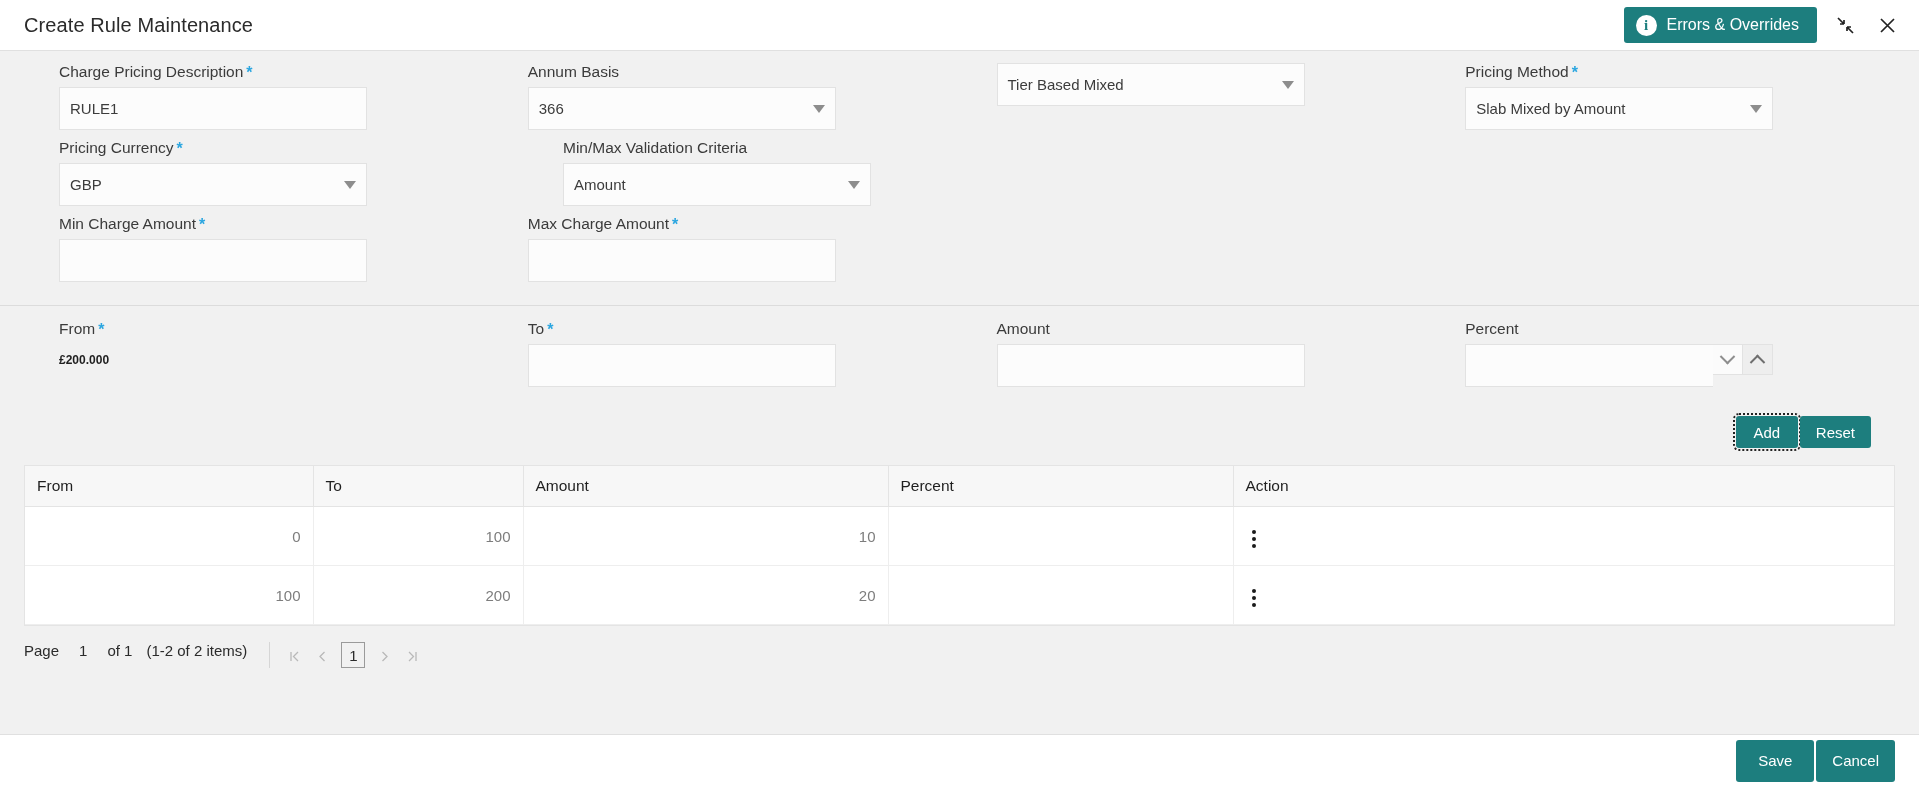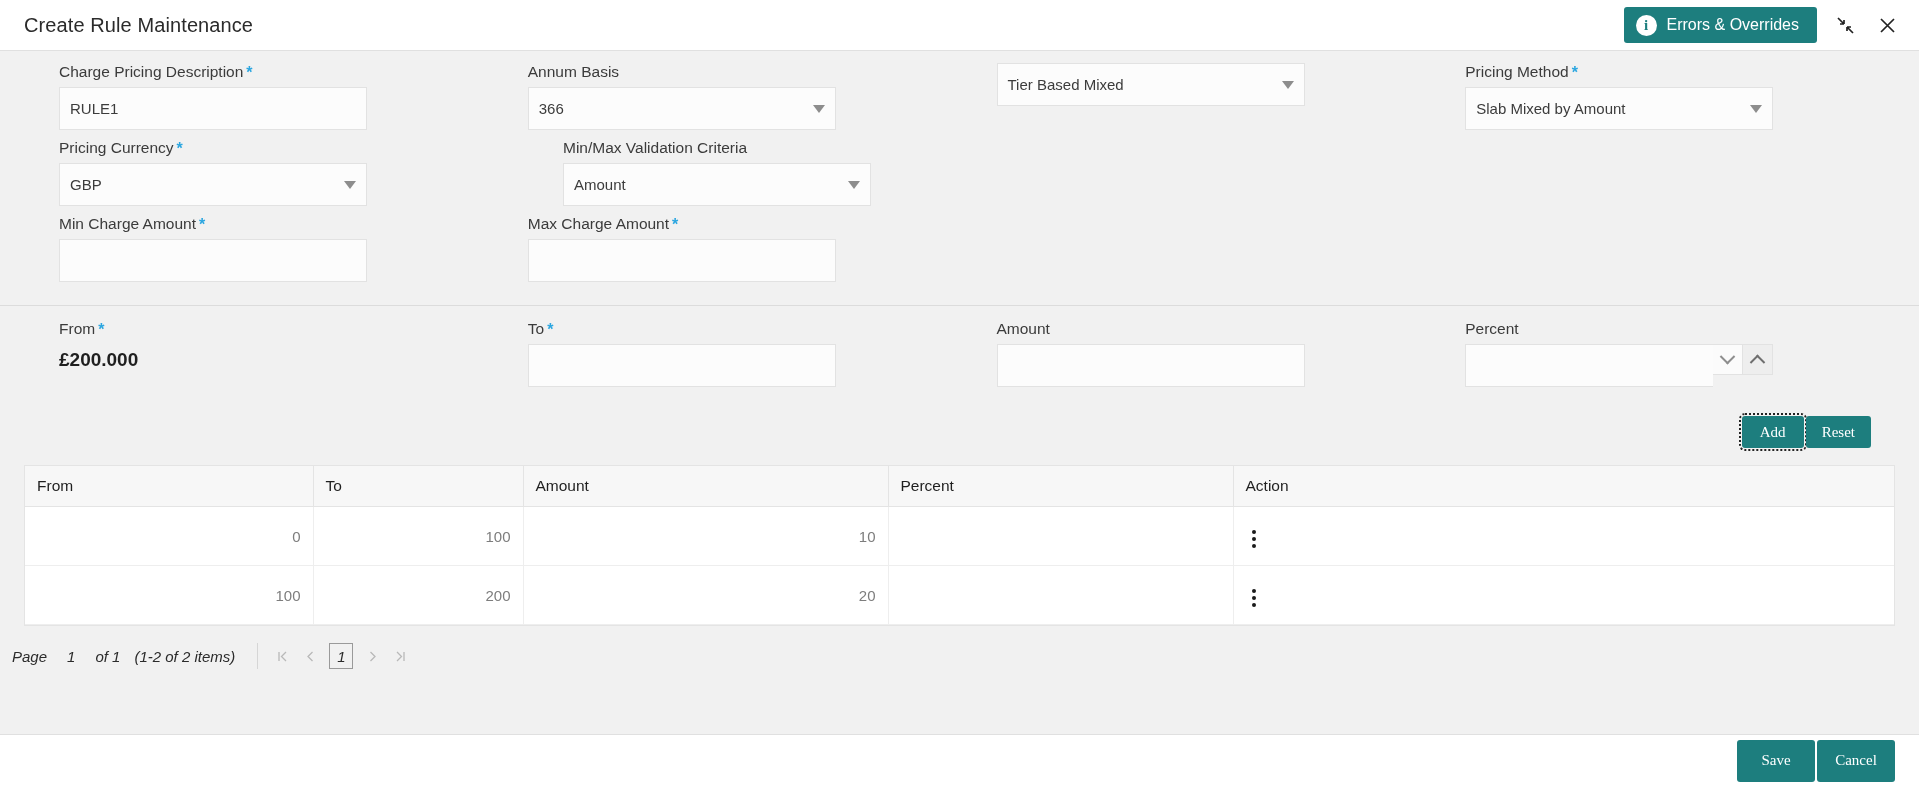--- a/index.html
+++ b/index.html
@@ -158,21 +158,21 @@
     width: 26px; height: 26px;
     border-radius: 50%;
     background: #ffffff;
   }
 
   
   .range-section {
     padding: 14px 24px 0 24px;
   }
   .static-val {
-    font-size: 19px;
+    font-size: 12px;
     font-weight: bold;
     color: #1f1f1f;
     height: 31px;
     display: flex;
     align-items: center;
   }
   .stepper-wrap {
     display: flex;
     width: 308px;
     height: 31px;
@@ -211,21 +211,21 @@
   .tbtn {
     background: #1d7e7e;
     color: #ffffff;
     border: none;
     height: 32px;
     min-width: 62px;
     padding: 0 16px;
     border-radius: 3px;
     font-size: 15px;
     cursor: pointer;
-    font-family: Liberation Serif, serif;
+    font-family: Liberation Sans, sans-serif;
   }
   .tbtn.focused { outline: 2px dotted #222; outline-offset: 1px; }
 
   
   .table-wrap {
     margin: 17px 24px 0 24px;
     border: 1px solid #e4e4e4;
     background: #ffffff;
   }
   table { border-collapse: collapse; width: 100%; table-layout: fixed; }
@@ -261,26 +261,25 @@
   .kebab i {
     width: 4px; height: 4px;
     background: #1b1b1b;
     border-radius: 50%;
     display: block;
   }
 
   
   .pager {
     display: flex;
-    align-items: center;
-    padding: 16px 24px 0 12px;
+    align-items: flex-start;
+    padding: 16px 24px 0 24px;
     font-size: 15px;
     color: #2b2b2b;
     gap: 0;
-    font-style: italic;
   }
   .pager .lbl { margin-right: 20px; }
   .pager .pnum { margin-right: 20px; color:#2b2b2b;}
   .pager .oftxt { margin-right: 14px; }
   .pager .items { margin-right: 22px; }
   .pg-sep {
     width: 1px; height: 26px; background: #d6d6d6; margin-right: 10px;
   }
   .pg-btn {
     width: 28px; height: 28px;

